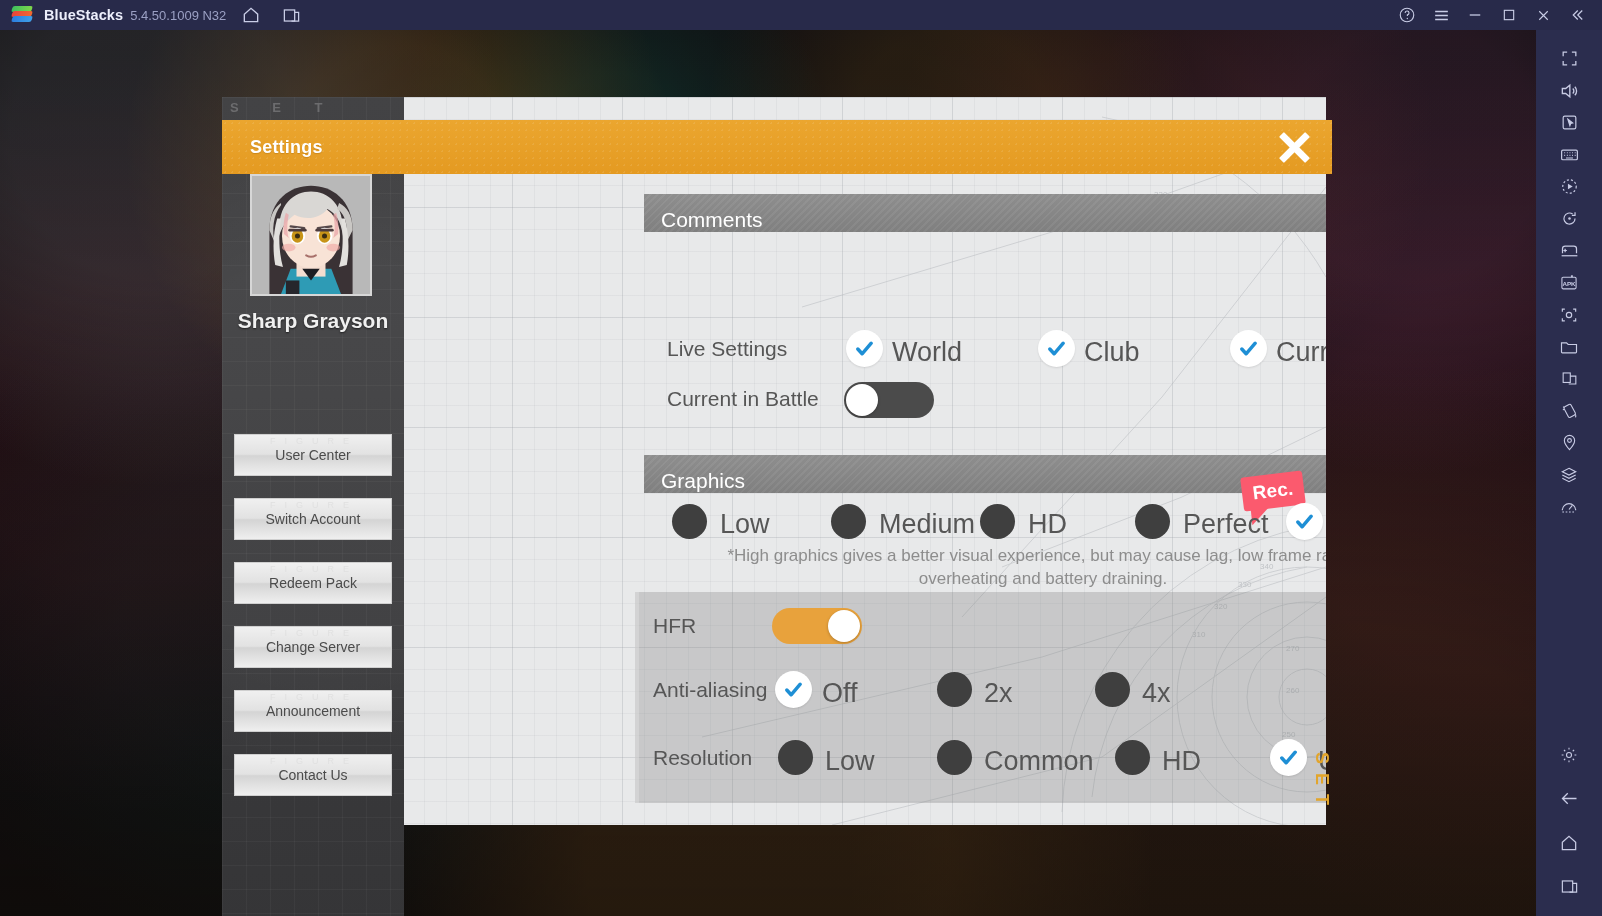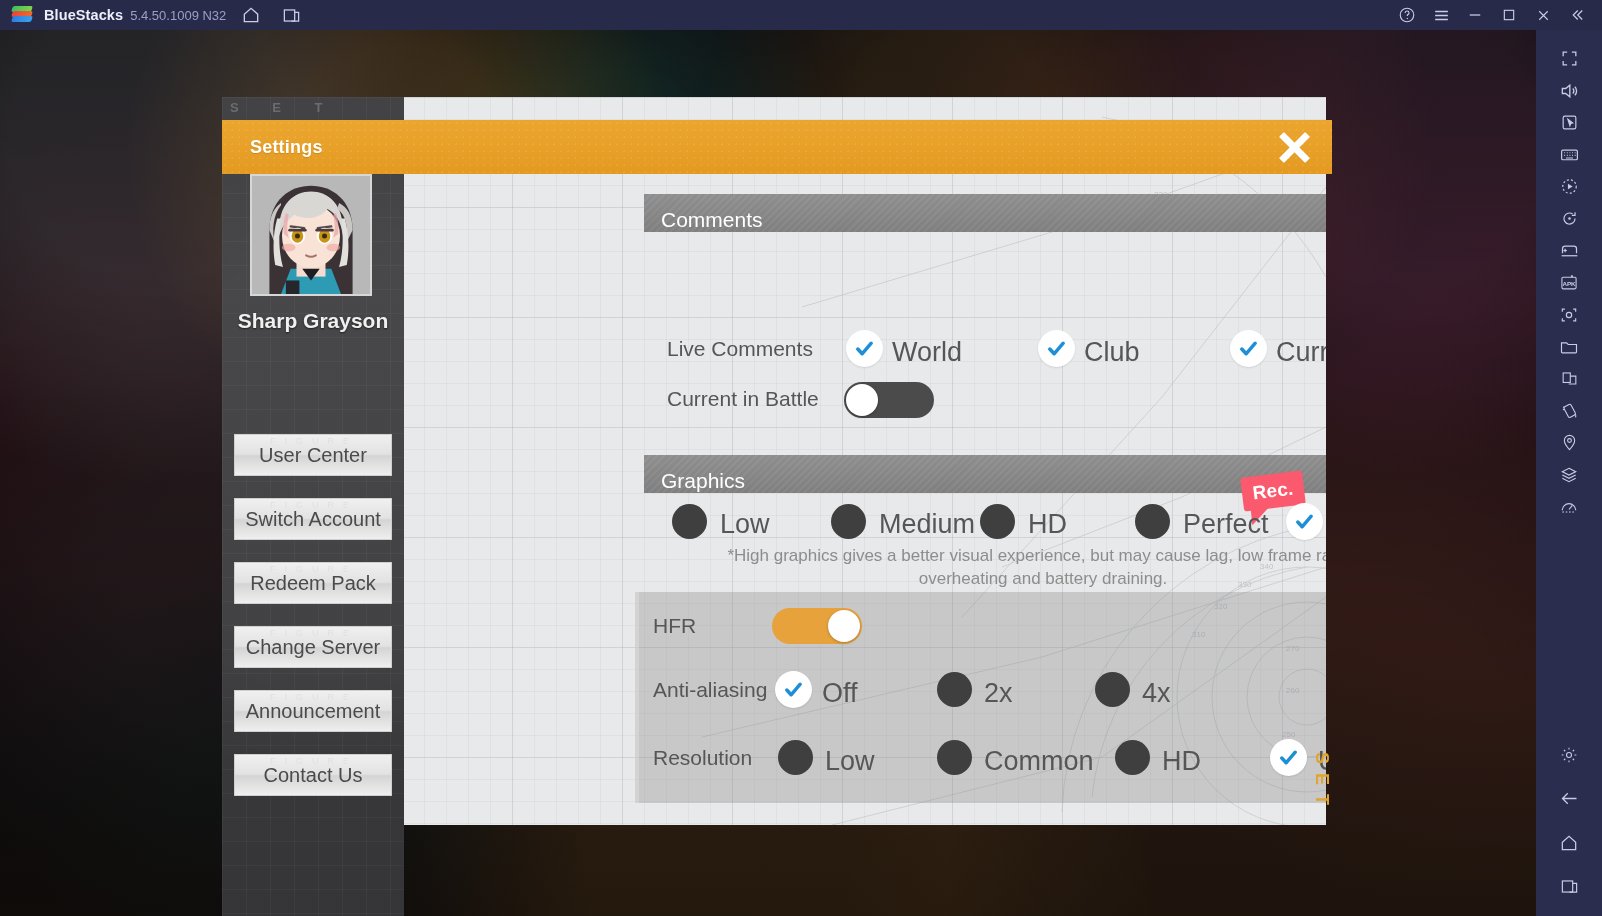--- a/index.html
+++ b/index.html
@@ -145,21 +145,21 @@
   }
   .side-buttons { position: absolute; left: 12px; top: 337px; width: 158px; }
   .side-btn {
     position: relative; width: 158px; height: 42px; margin-bottom: 22px;
     background: linear-gradient(180deg,#f0f0f0 0%,#e2e2e2 48%,#d4d4d4 52%,#efefef 100%);
     border: 1px solid #cfcfcf;
     display: flex; align-items: center; justify-content: center;
     overflow: hidden;
   }
   .side-btn .lbl {
-    color: #4b4b4b; font-size: 20px; position: relative; z-index: 2;
+    color: #4b4b4b; font-size: 14px; position: relative; z-index: 2;
     white-space: nowrap;
   }
   .side-btn .wm {
     position: absolute; left: 0; top: 1px; width: 158px; text-align: center;
     font-size: 9px; letter-spacing: 9px; color: #e0e0e0; z-index: 1;
   }
 
   
   .content { position: absolute; left: 180px; top: 77px; width: 924px; height: 651px; }
 
@@ -354,21 +354,21 @@
             <text x="752" y="100">330</text>
         </g>
       </svg>
 
       <div class="content">
 
         <div class="section-bar" style="top:20px">
           <span class="txt">Comments</span>
         </div>
 
-        <div class="row-label" style="left:85px; top:163px">Live Comments</div>
+        <div class="row-label" style="left:85px; top:163px">Live Settings</div>
 
         <div class="chk" style="left:264px; top:156px">
           <svg width="23" height="23" viewBox="0 0 24 24" fill="none" stroke="#1e8fd5" stroke-width="3.6" stroke-linecap="round" stroke-linejoin="round">
               <path d="M5 12.5l4.5 5L19 6.5"></path>
             </svg>
         </div>
         <div class="opt-label" style="left:310px; top:163px">World</div>
 
         <div class="chk" style="left:456px; top:156px">
           <svg width="23" height="23" viewBox="0 0 24 24" fill="none" stroke="#1e8fd5" stroke-width="3.6" stroke-linecap="round" stroke-linejoin="round">

